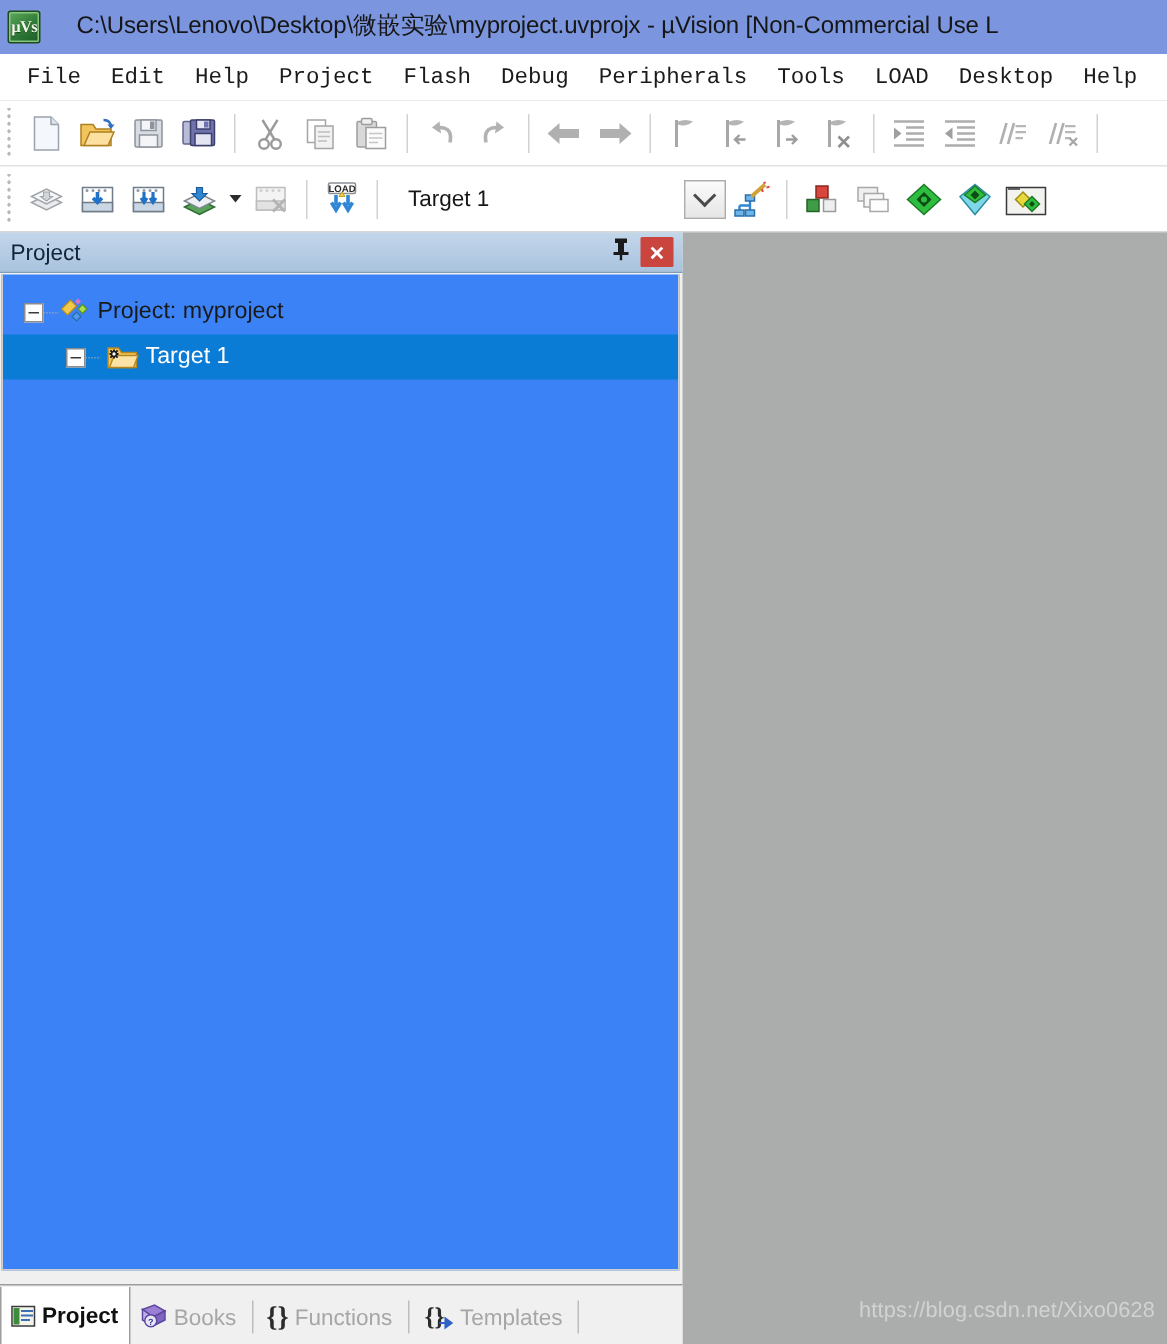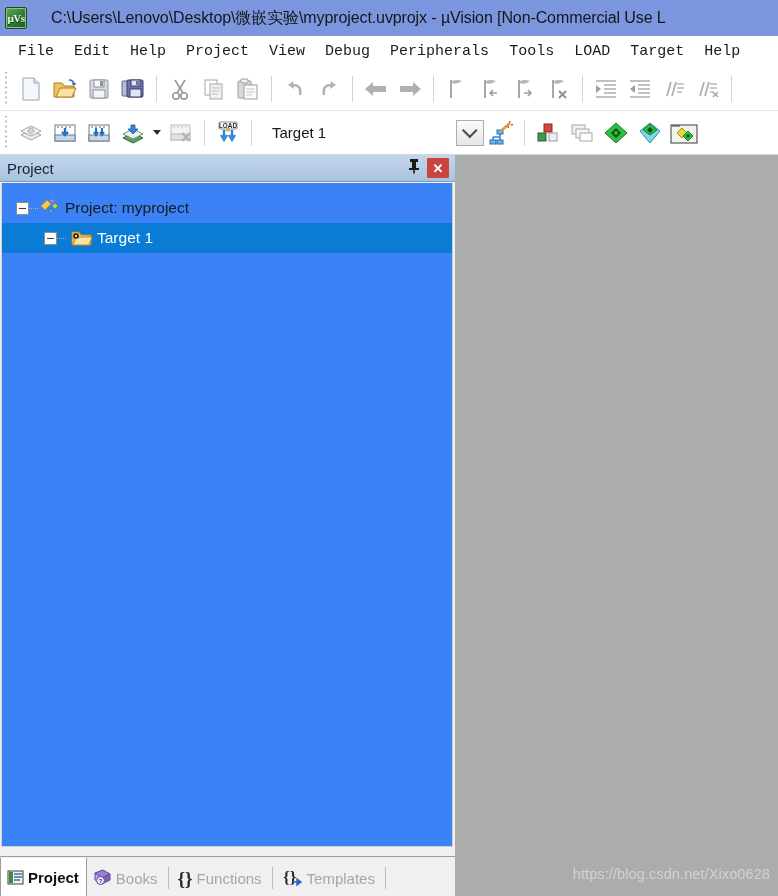--- a/index.html
+++ b/index.html
@@ -354,26 +354,26 @@
       <span>µVs</span>
     </div>
     <div class="title-text">C:\Users\Lenovo\Desktop\微嵌实验\myproject.uvprojx - µVision  [Non-Commercial Use L</div>
   </div>
 
   <div class="menubar">
     <div class="menu-item">File</div>
     <div class="menu-item">Edit</div>
     <div class="menu-item">Help</div>
     <div class="menu-item">Project</div>
-    <div class="menu-item">View</div>
+    <div class="menu-item">Flash</div>
     <div class="menu-item">Debug</div>
     <div class="menu-item">Peripherals</div>
     <div class="menu-item">Tools</div>
     <div class="menu-item">LOAD</div>
-    <div class="menu-item">Target</div>
+    <div class="menu-item">Desktop</div>
     <div class="menu-item">Help</div>
   </div>
 
   <div class="toolbar toolbar-1">
     <div class="gripper"></div>
 
     <div class="tb-btn">
       <span>
         <svg width="22" height="24" viewBox="0 0 22 24">
           <path d="M3 1 L14 1 L19 6 L19 23 L3 23 Z" fill="#f4f7fb" stroke="#9aa3ae" stroke-width="1"></path>

